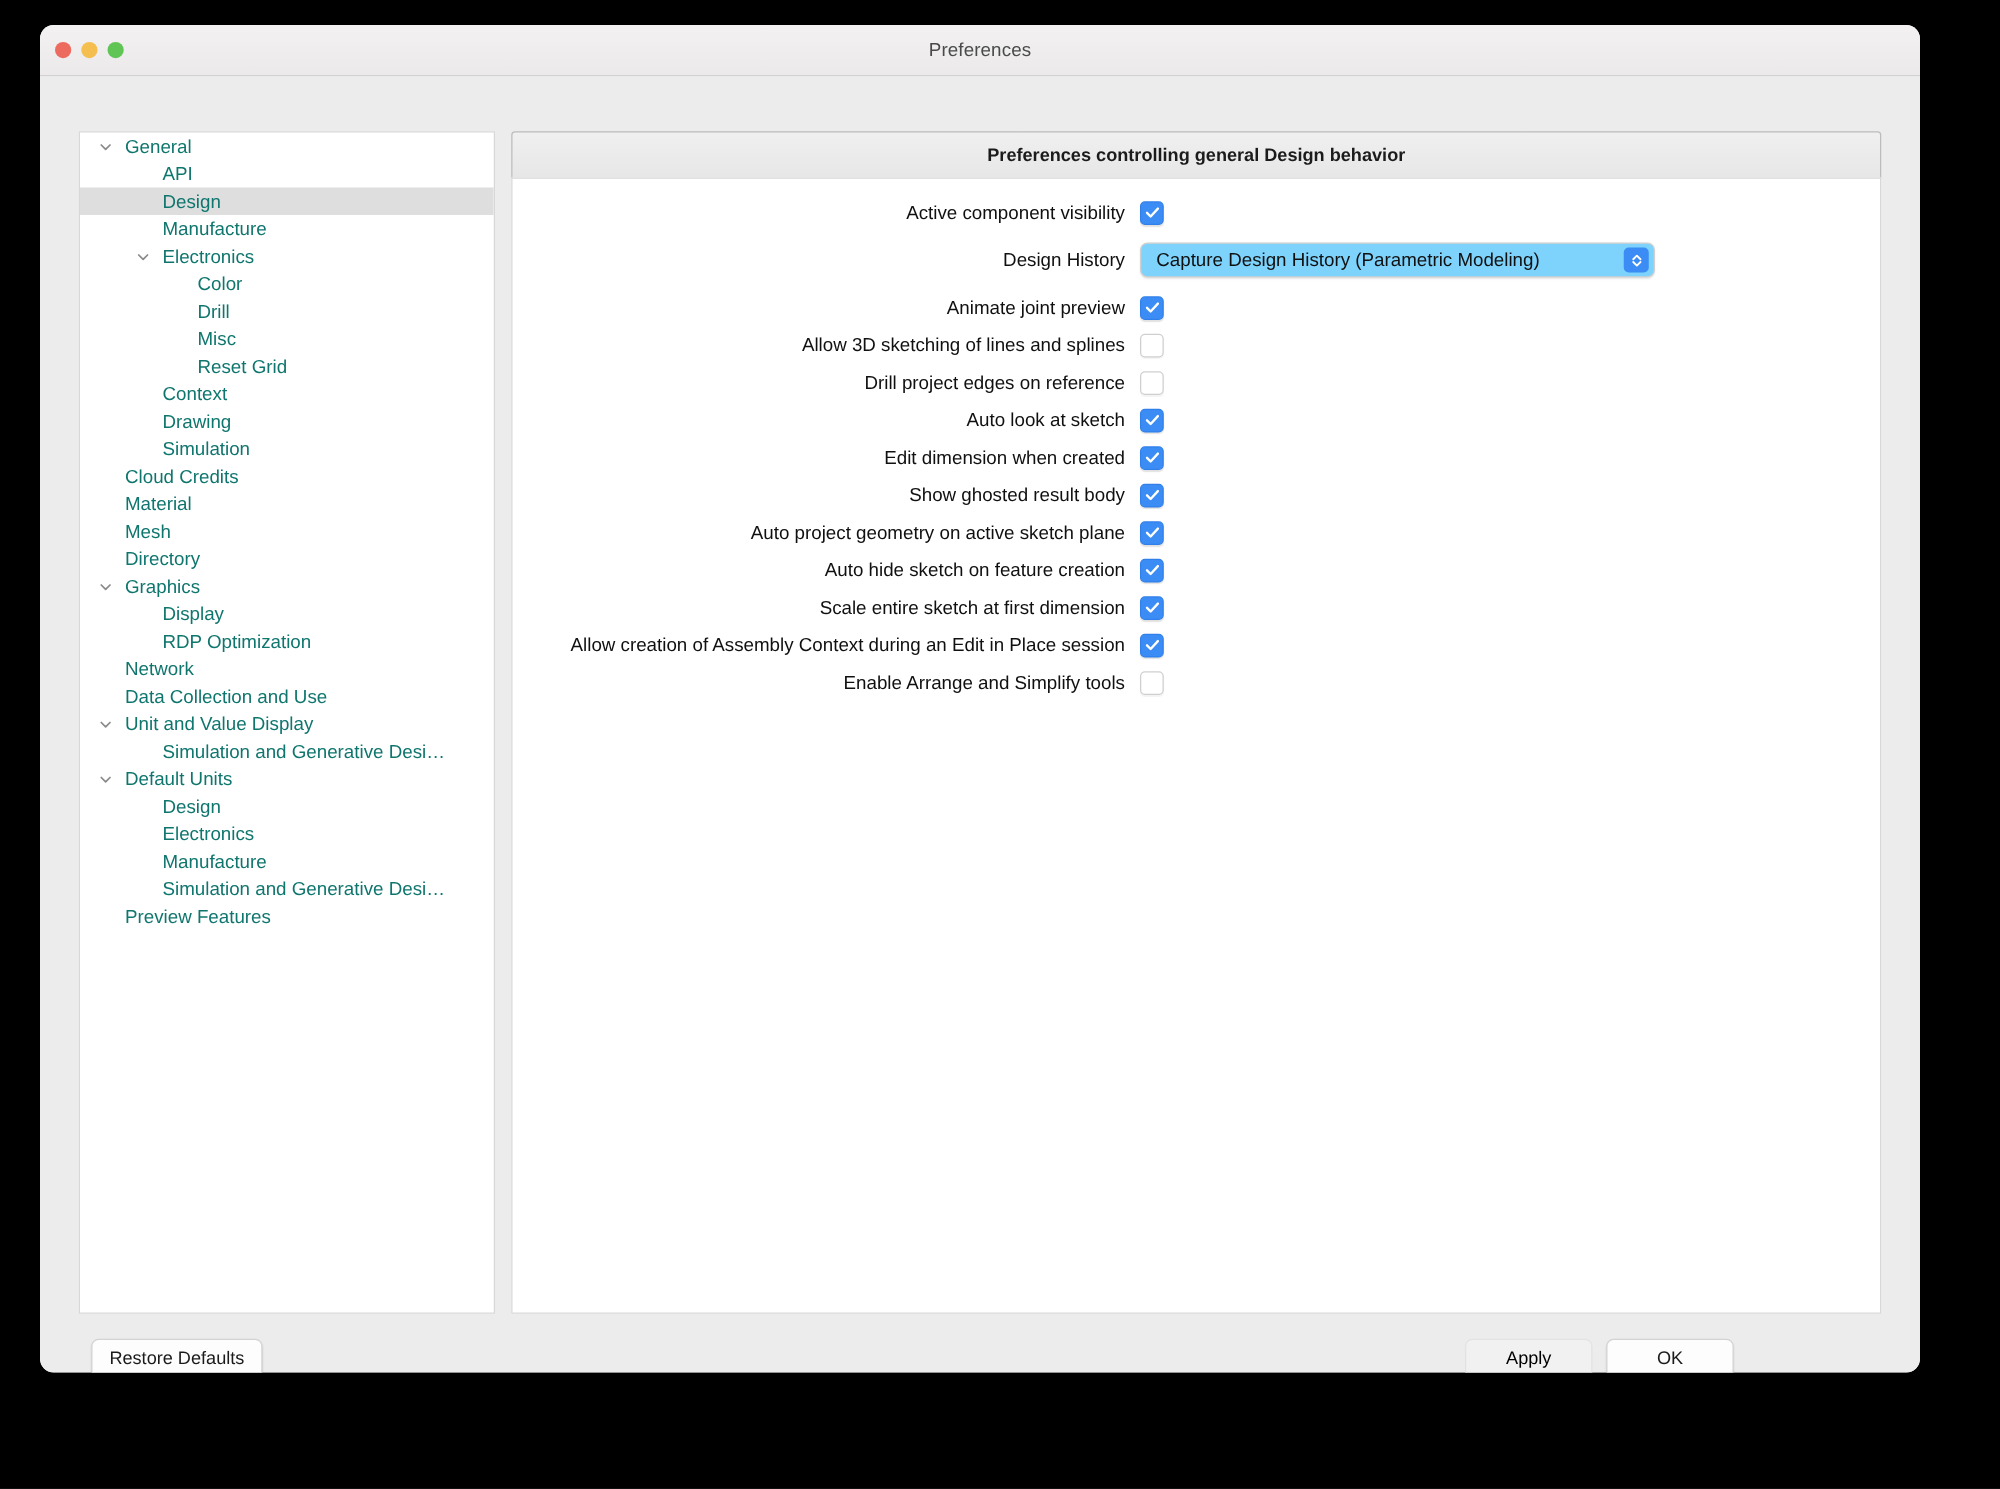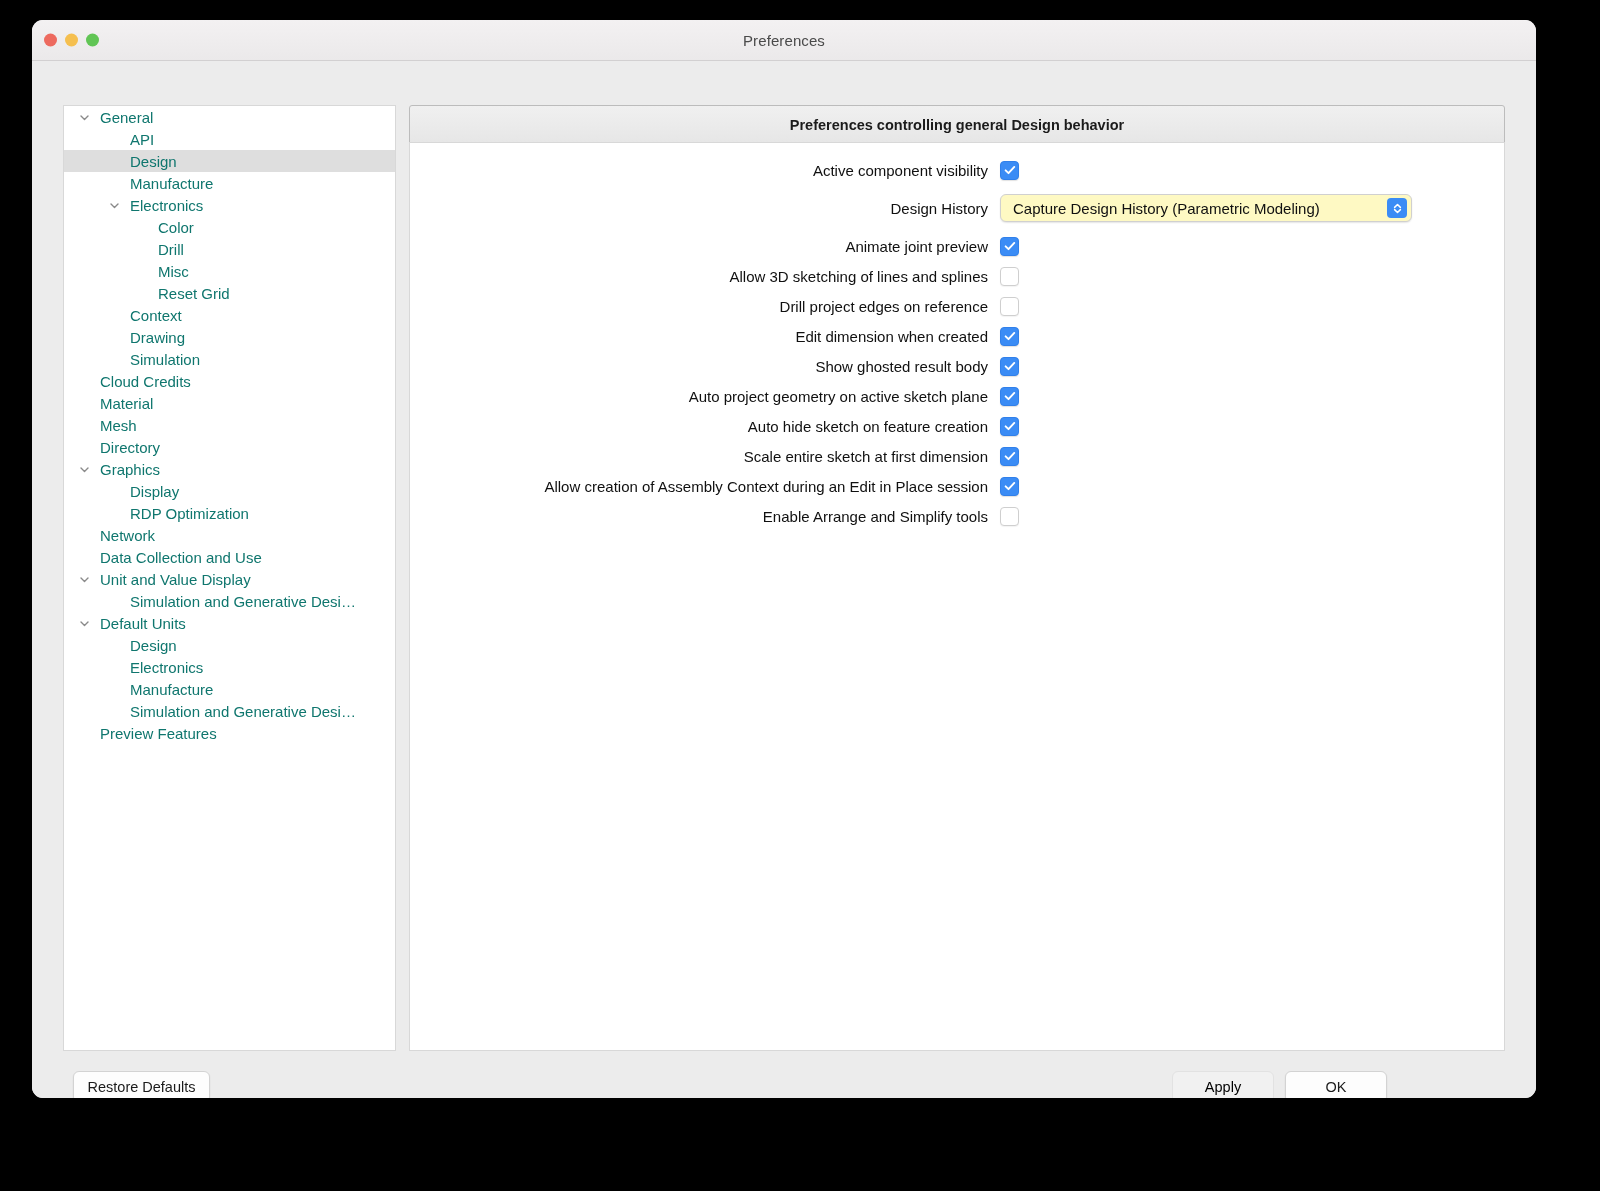--- a/index.html
+++ b/index.html
@@ -124,21 +124,21 @@
     position: absolute;
     left: 0; top: 12px;
     width: 100%;
   }
   .row {
     display: flex;
     align-items: center;
     height: 30px;
   }
   .row .label {
-    width: 590px;
+    width: 502px;
     text-align: right;
     font-size: 15px;
     color: #101010;
     padding-right: 12px;
     white-space: nowrap;
   }
 
   
   .cbx {
     width: 19px; height: 19px;
@@ -158,21 +158,21 @@
     background: #ffffff;
     border: 1px solid #cfcfcf;
     box-shadow: 0 1px 1px rgba(0,0,0,0.05);
   }
   .cbx svg { display: block; }
 
   
   .row.dropdown-row { height: 46px; }
   .select {
     width: 412px; height: 28px;
-    background: #fef9c3;
+    background: #7dd3fc;
     border: 1px solid #d0d0d0;
     border-radius: 6px;
     box-shadow: 0 1px 1.5px rgba(0,0,0,0.10);
     display: flex;
     align-items: center;
     padding-left: 12px;
     padding-right: 4px;
     position: relative;
     font-size: 15px;
     color: #101010;
@@ -389,20 +389,28 @@
             </div>
             <div class="row">
               <div class="label">Allow 3D sketching of lines and splines</div>
               <div class="cbx off"></div>
             </div>
             <div class="row">
               <div class="label">Drill project edges on reference</div>
               <div class="cbx off"></div>
             </div>
             <div class="row">
+              <div class="label">Auto look at sketch</div>
+              <div class="cbx on">
+                <svg width="14" height="14" viewBox="0 0 14 14">
+                  <path d="M2.6 7.3 L5.5 10.2 L11.3 3.9" fill="none" stroke="#ffffff" stroke-width="1.9" stroke-linecap="round" stroke-linejoin="round"></path>
+                </svg>
+              </div>
+            </div>
+            <div class="row">
               <div class="label">Edit dimension when created</div>
               <div class="cbx on">
                 <svg width="14" height="14" viewBox="0 0 14 14">
                   <path d="M2.6 7.3 L5.5 10.2 L11.3 3.9" fill="none" stroke="#ffffff" stroke-width="1.9" stroke-linecap="round" stroke-linejoin="round"></path>
                 </svg>
               </div>
             </div>
             <div class="row">
               <div class="label">Show ghosted result body</div>
               <div class="cbx on">

